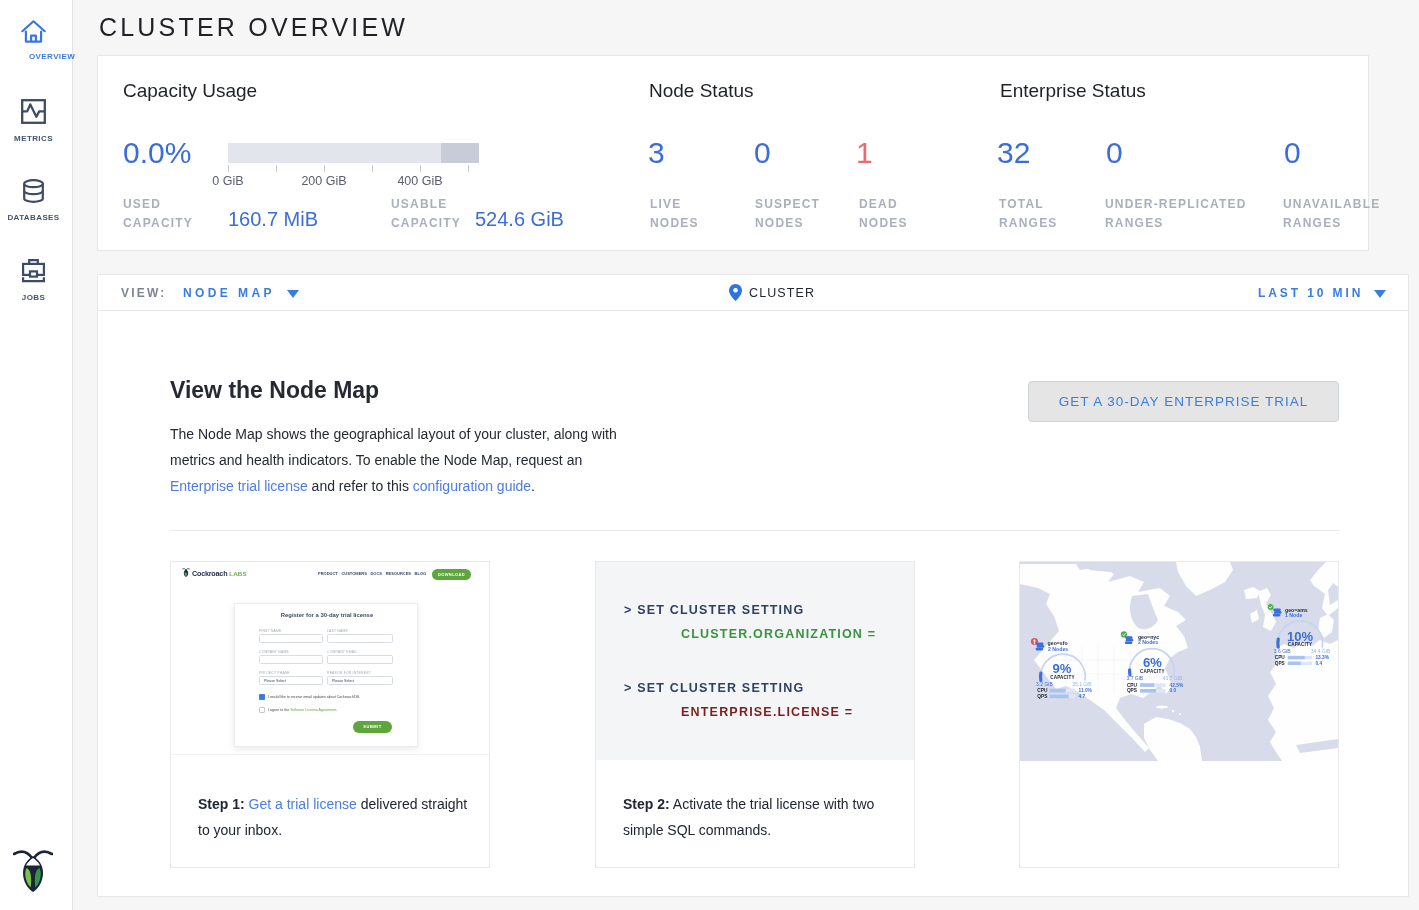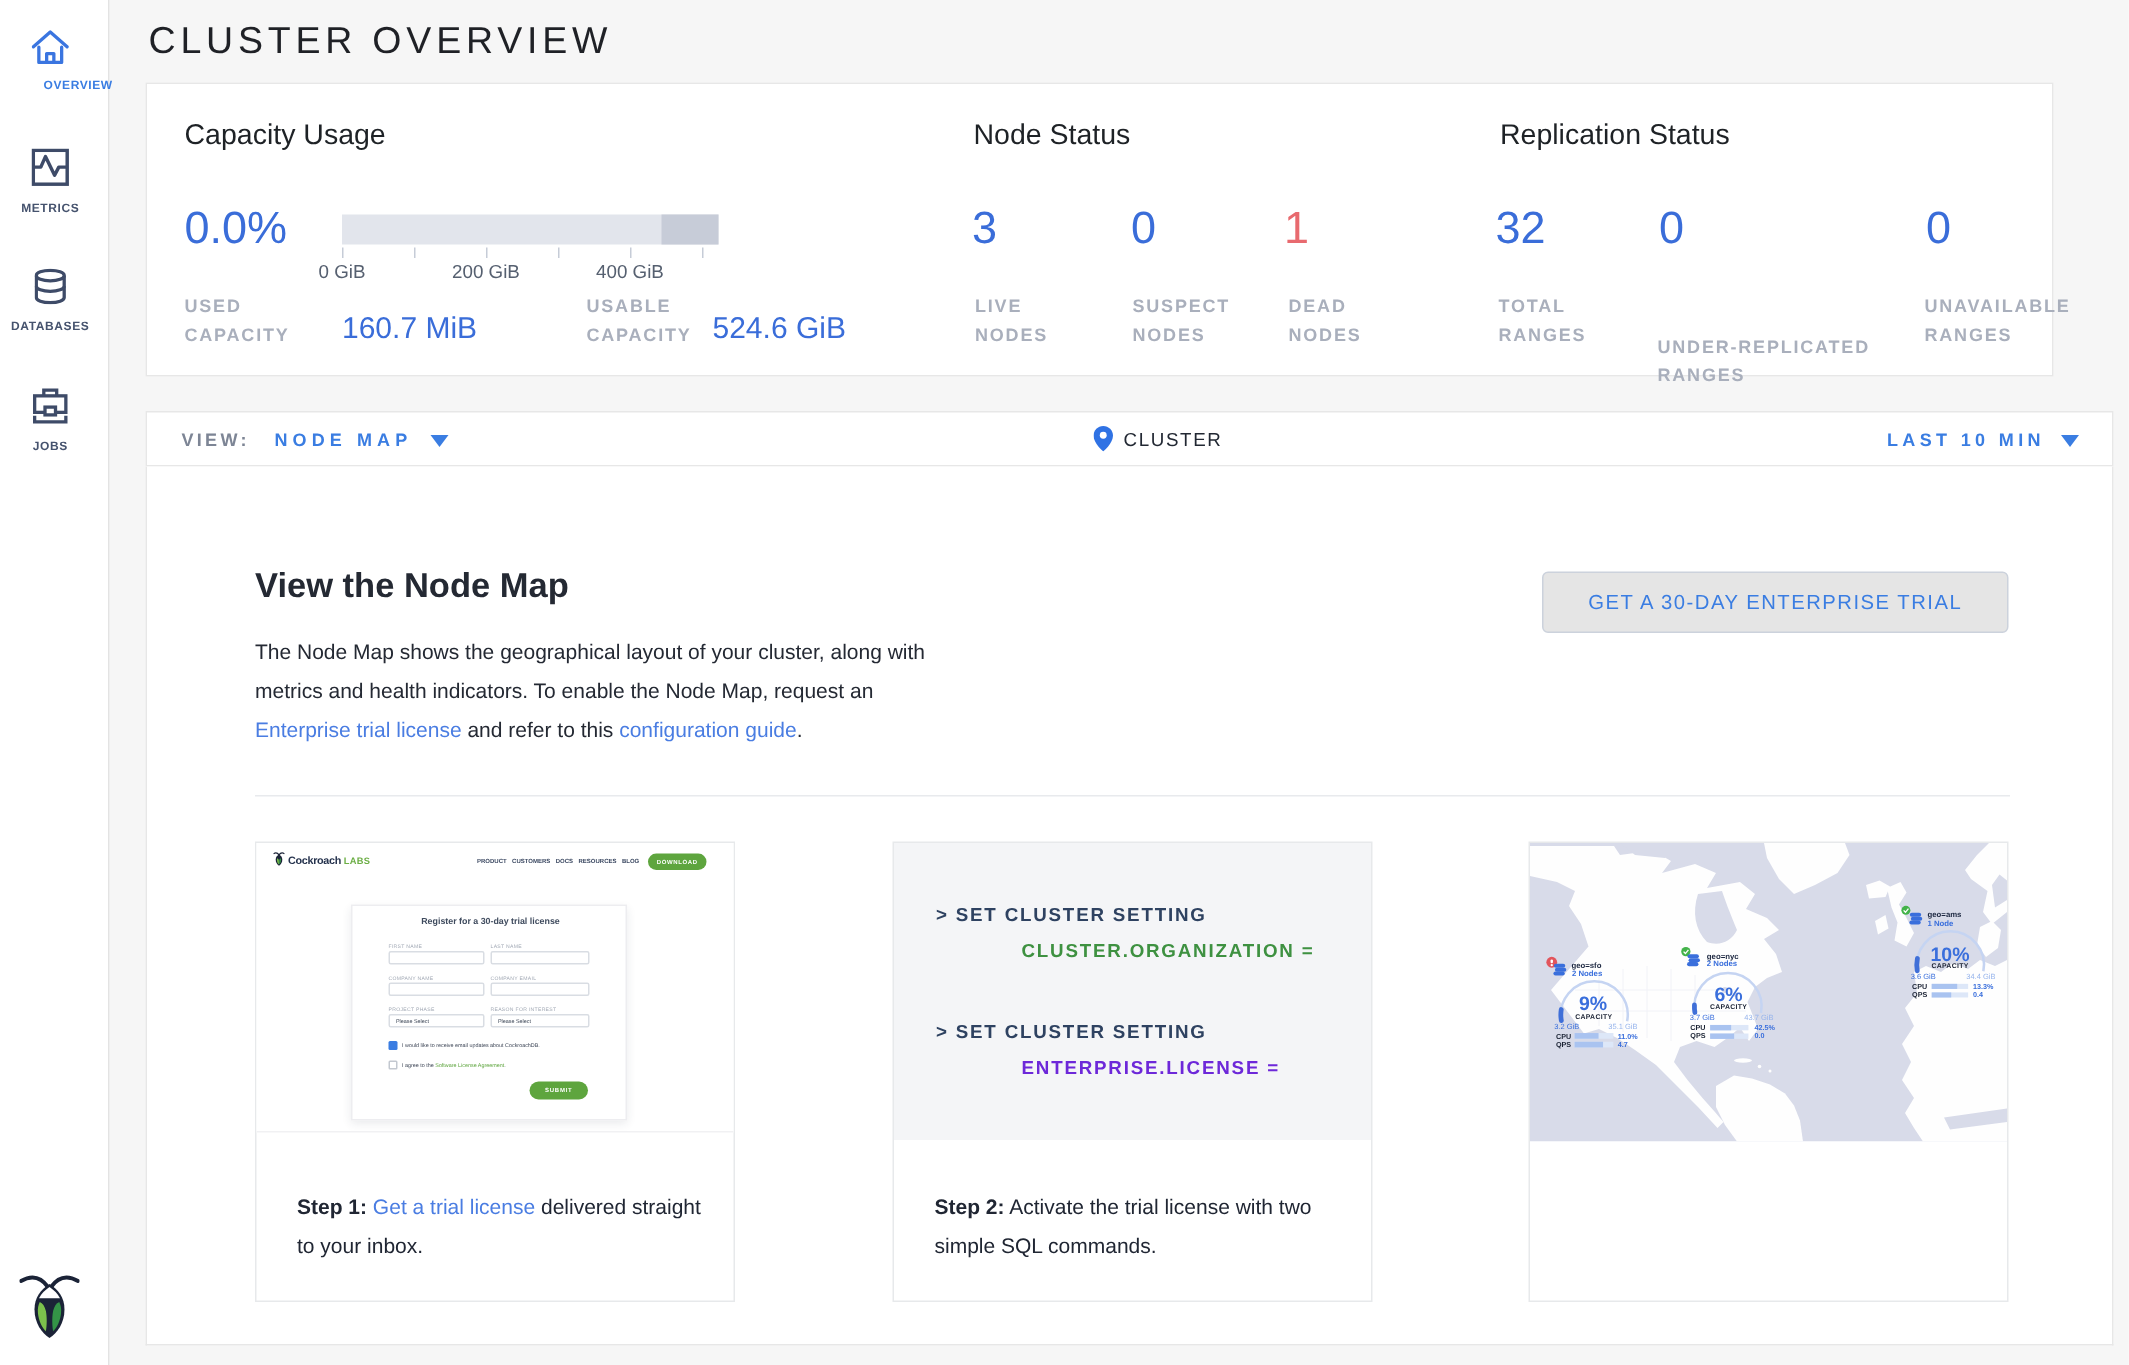--- a/index.html
+++ b/index.html
@@ -91,21 +91,21 @@
     <path d="M13.5 21 C12.5 23 12 25.5 12.3 28.5 C12.8 33.5 15 38 17.6 40.5 C18.3 37 18.4 31 17.6 27 C16.8 23.8 15.4 21.7 13.5 21 Z" fill="#7cc14c"></path>
     <path d="M26.5 21 C27.5 23 28 25.5 27.7 28.5 C27.2 33.5 25 38 22.4 40.5 C21.7 37 21.6 31 22.4 27 C23.2 23.8 24.6 21.7 26.5 21 Z" fill="#349447"></path>
   </svg>
 </div>
 
 <div id="title">CLUSTER OVERVIEW</div>
 
 <div id="summary">
   <div class="secTitle" style="left:25px;">Capacity Usage</div>
   <div class="secTitle" style="left:551px;">Node Status</div>
-  <div class="secTitle" style="left:902px;">Replication Status</div>
+  <div class="secTitle" style="left:902px;">Enterprise Status</div>
 
   <div class="bignum" style="left:25px;">0.0%</div>
   <div id="capbar">
       <div class="seg"></div>
     </div>
   <div class="tick" style="left:130px;"></div>
   <div class="tick" style="left:178px;"></div>
   <div class="tick" style="left:226px;"></div>
   <div class="tick" style="left:274px;"></div>
   <div class="tick" style="left:322px;"></div>
@@ -122,21 +122,21 @@
   <div class="bignum" style="left:656px;">0</div>
   <div class="bignum red" style="left:758px;">1</div>
   <div class="capsLbl" style="left:552px;">LIVE<br>NODES</div>
   <div class="capsLbl" style="left:657px;">SUSPECT<br>NODES</div>
   <div class="capsLbl" style="left:761px;">DEAD<br>NODES</div>
 
   <div class="bignum" style="left:899px;">32</div>
   <div class="bignum" style="left:1008px;">0</div>
   <div class="bignum" style="left:1186px;">0</div>
   <div class="capsLbl" style="left:901px;">TOTAL<br>RANGES</div>
-  <div class="capsLbl" style="left:1007px;margin-top:27px;">UNDER-REPLICATED<br>RANGES</div>
+  <div class="capsLbl" style="left:1007px;">UNDER-REPLICATED<br>RANGES</div>
   <div class="capsLbl" style="left:1185px;">UNAVAILABLE<br>RANGES</div>
 </div>
 
 <div id="toolbar">
   <div class="tbtext" style="left:23px; color:#7d8595;">VIEW:</div>
   <div class="tbtext" style="left:85px; color:#3a7de2; letter-spacing:3.4px;">NODE MAP</div>
   <div class="caret" style="left:189px; top:15px;"></div>
   <svg width="13" height="17" viewBox="0 0 13 17" style="position:absolute; left:631px; top:9px;">
     <path d="M6.5 0 C2.9 0 0 2.9 0 6.5 C0 11.4 6.5 17 6.5 17 C6.5 17 13 11.4 13 6.5 C13 2.9 10.1 0 6.5 0 Z" fill="#2f72e4"></path>
     <circle cx="6.5" cy="6.2" r="2.3" fill="#fff"></circle>
@@ -185,21 +185,21 @@
       </div>
     </div>
     <div class="caption"><b>Step 1:</b> <a class="lnk" href="#">Get a trial license</a> delivered straight<br>to your inbox.</div>
   </div>
 
   <div class="stepcard" style="left:497px;">
     <div style="position:absolute; left:0; top:0; width:318px; height:198px; background:#f4f5f7;"></div>
     <div style="position:absolute; left:28px; top:41px; font-size:12.5px; font-weight:700; letter-spacing:1.2px; color:#2e4261;">&gt; SET CLUSTER SETTING</div>
     <div style="position:absolute; left:85px; top:65px; font-size:12.5px; font-weight:700; letter-spacing:1.2px; color:#3e9141;">CLUSTER.ORGANIZATION =</div>
     <div style="position:absolute; left:28px; top:119px; font-size:12.5px; font-weight:700; letter-spacing:1.2px; color:#2e4261;">&gt; SET CLUSTER SETTING</div>
-    <div style="position:absolute; left:85px; top:143px; font-size:12.5px; font-weight:700; letter-spacing:1.2px; color:#6d28d9;">ENTERPRISE.LICENSE =</div>
+    <div style="position:absolute; left:85px; top:143px; font-size:12.5px; font-weight:700; letter-spacing:1.2px; color:#7f1d1d;">ENTERPRISE.LICENSE =</div>
     <div class="caption"><b>Step 2:</b> Activate the trial license with two<br>simple SQL commands.</div>
   </div>
 
   <div class="stepcard" style="left:921px;">
     <svg id="nodemap" width="318" height="199" viewBox="0 0 318 199" style="position:absolute;left:0;top:0;" font-family="Liberation Sans, sans-serif">
       <rect width="318" height="199" fill="#d8dbe9"></rect>
 
       <path d="M0,2 L56,2 L60,8 L82,5 L94,12 L88,20 L110,14 L124,20 L118,30 L140,26 L150,34 L144,44 L158,50 L166,58 L156,64 L164,74 L168,86 L158,90 L150,96 L145,106 L149,116 L152,124 L146,132 L140,123 L133,129 L123,136 L111,132 L100,136 L96,146 L105,158 L115,170 L123,179 L129,186 L125,190 L112,176 L98,162 L84,148 L70,138 L58,130 L46,124 L36,127 L14,98 L39,69 L34,54 L26,42 L30,32 L18,26 L0,22 Z" fill="#fefefe"></path>
       <path d="M60,0 L96,0 L90,10 L70,8 Z" fill="#d8dbe9"></path>
       <path d="M104,0 L148,0 L142,10 L116,14 Z" fill="#d8dbe9"></path>

